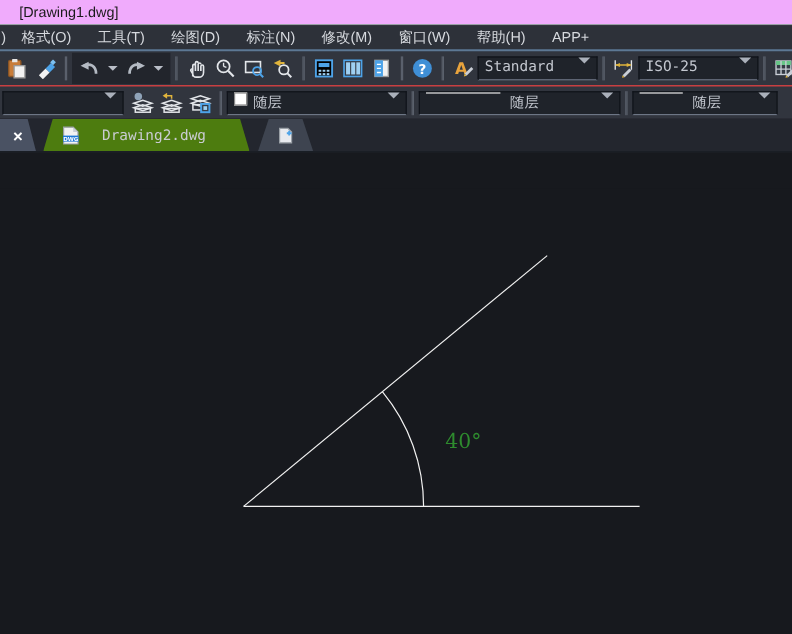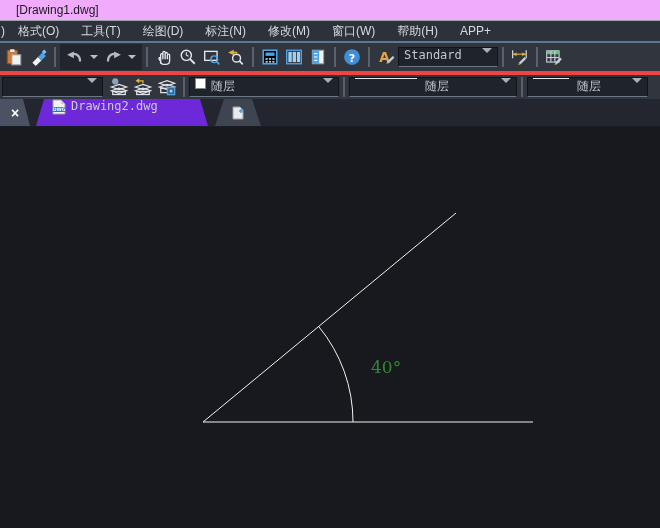--- a/index.html
+++ b/index.html
@@ -20,21 +20,21 @@
     color:#d6d9de; font-size:12px; white-space:nowrap; overflow:hidden;
   }
   .menu-item { padding:0 11px; cursor:default; }
   .menu-item.partial { padding:0 2px 0 1px; }
   .menu-accent { height:2px; background:linear-gradient(to right,#46586e,#7license90a8,#46586e); background:#5d7894; }
   
   .toolbar {
     height:28px; background:#31353e; display:flex; align-items:center;
     padding-left:2px; white-space:nowrap; overflow:hidden;
   }
-  .toolbar.row2 { border-top:4px solid #ef4444; }
+  .toolbar.row2 { border-top:1px solid #ef4444; }
   .tb-btn {
     width:24px; height:24px; display:flex; align-items:center; justify-content:center;
     flex:0 0 auto; border-radius:2px;
   }
   .tb-sep {
     width:2px; height:20px; border-left:1px solid #5a606c; border-right:1px solid #5a606c;
     margin:0 4px; flex:0 0 auto;
   }
   .undo-group {
     background:#22252c; height:26px; display:flex; align-items:center;
@@ -65,23 +65,23 @@
     height:28px; background:#23262e; display:flex; align-items:stretch;
     border-bottom:1px solid #1a1d24; overflow:hidden;
   }
   .tab-close {
     width:30px; background:#4a5263; color:#ffffff; font-weight:bold; font-size:14px;
     display:flex; align-items:center; justify-content:center;
     clip-path:polygon(0 0, calc(100% - 7px) 0, 100% 100%, 0 100%);
     margin-right:6px; flex:0 0 auto;
   }
   .tab {
-    width:172px; background:#6d28d9;
+    width:172px; background:#4d7c0f;
     clip-path:polygon(8px 0, calc(100% - 8px) 0, 100% 100%, 0 100%);
-    display:flex; gap:5px; padding-left:16px;
+    display:flex; align-items:center; gap:19px; padding-left:16px;
     color:#c9ccd2; font-family:"DejaVu Sans Mono","Liberation Mono",monospace; font-size:12px;
     margin-right:7px; flex:0 0 auto;
   }
   .tab-new {
     width:46px; background:#3e4450;
     clip-path:polygon(9px 0, calc(100% - 9px) 0, 100% 100%, 0 100%);
     display:flex; align-items:center; justify-content:center; flex:0 0 auto;
   }
   
   .drawing-area { position:relative; width:660px; height:401px; background:#17191e;margin-top:30px; }
@@ -227,20 +227,24 @@
     <svg width="18" height="18" viewBox="0 0 16 16">
       <line x1="1.5" y1="2" x2="1.5" y2="9" stroke="#e3e6ea"></line>
       <line x1="13.5" y1="2" x2="13.5" y2="9" stroke="#e3e6ea"></line>
       <line x1="2" y1="5.5" x2="13" y2="5.5" stroke="#e0b43c"></line>
       <polygon points="1.5,5.5 5,4 5,7" fill="#e0b43c"></polygon>
       <polygon points="13.5,5.5 10,4 10,7" fill="#e0b43c"></polygon>
       <polygon points="7,13 12,8 13.5,9.5 8.5,14.5" fill="#c9ced6"></polygon>
       <polygon points="7,13 8.5,14.5 6.5,15" fill="#e0b43c"></polygon>
     </svg>
   </div>
+  <div class="dropdown" style="width:100px">
+    <span class="dd-value">ISO-25</span>
+    <span class="dd-arrow"></span>
+  </div>
   <div class="tb-sep"></div>
   <div class="tb-btn">
     <svg width="18" height="18" viewBox="0 0 16 16">
       <rect x="1.5" y="2.5" width="11" height="10" fill="#343a44" stroke="#c9ced6"></rect>
       <rect x="1.5" y="2.5" width="11" height="3" fill="#67c587"></rect>
       <line x1="1.5" y1="8.5" x2="12.5" y2="8.5" stroke="#c9ced6"></line>
       <line x1="5.2" y1="2.5" x2="5.2" y2="12.5" stroke="#c9ced6"></line>
       <line x1="8.8" y1="2.5" x2="8.8" y2="12.5" stroke="#c9ced6"></line>
       <polygon points="9,13 13.5,8.5 15,10 10.5,14.5" fill="#c9ced6"></polygon>
       <polygon points="9,13 10.5,14.5 8.5,15" fill="#e0b43c"></polygon>

